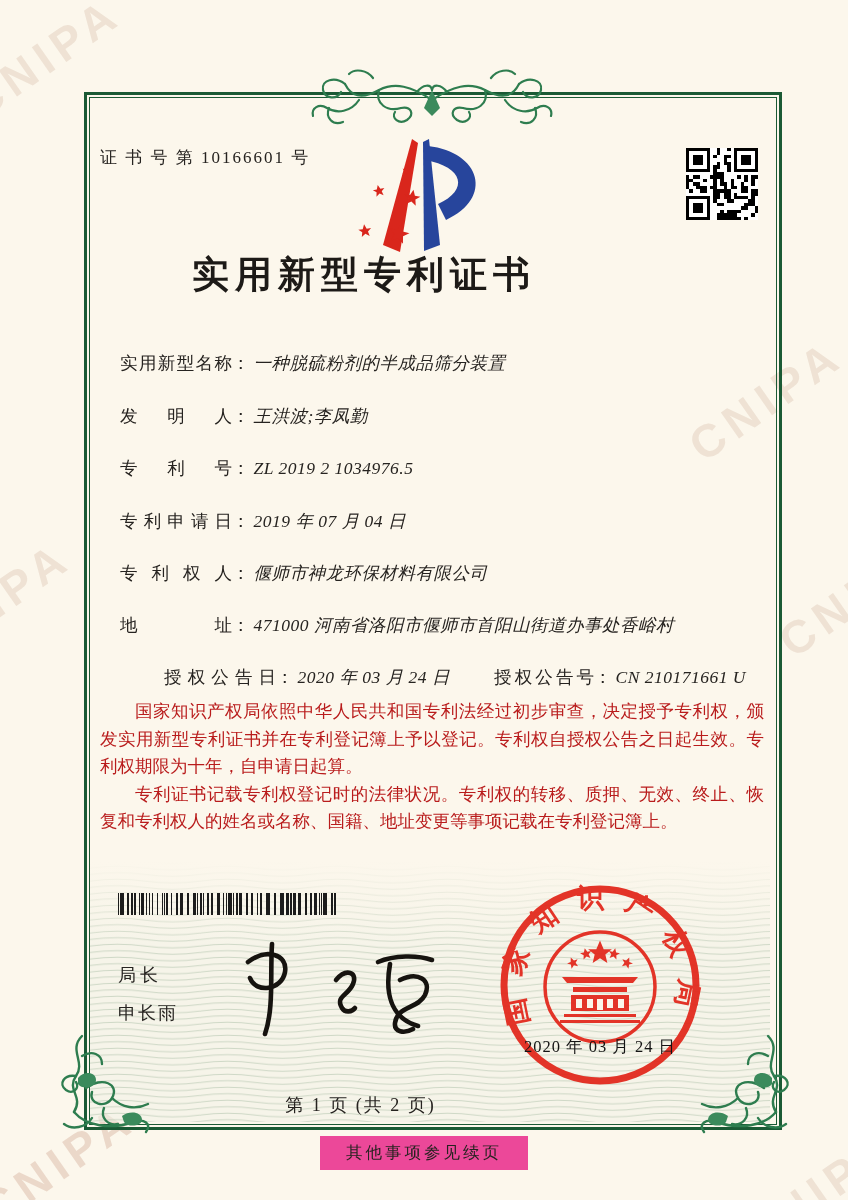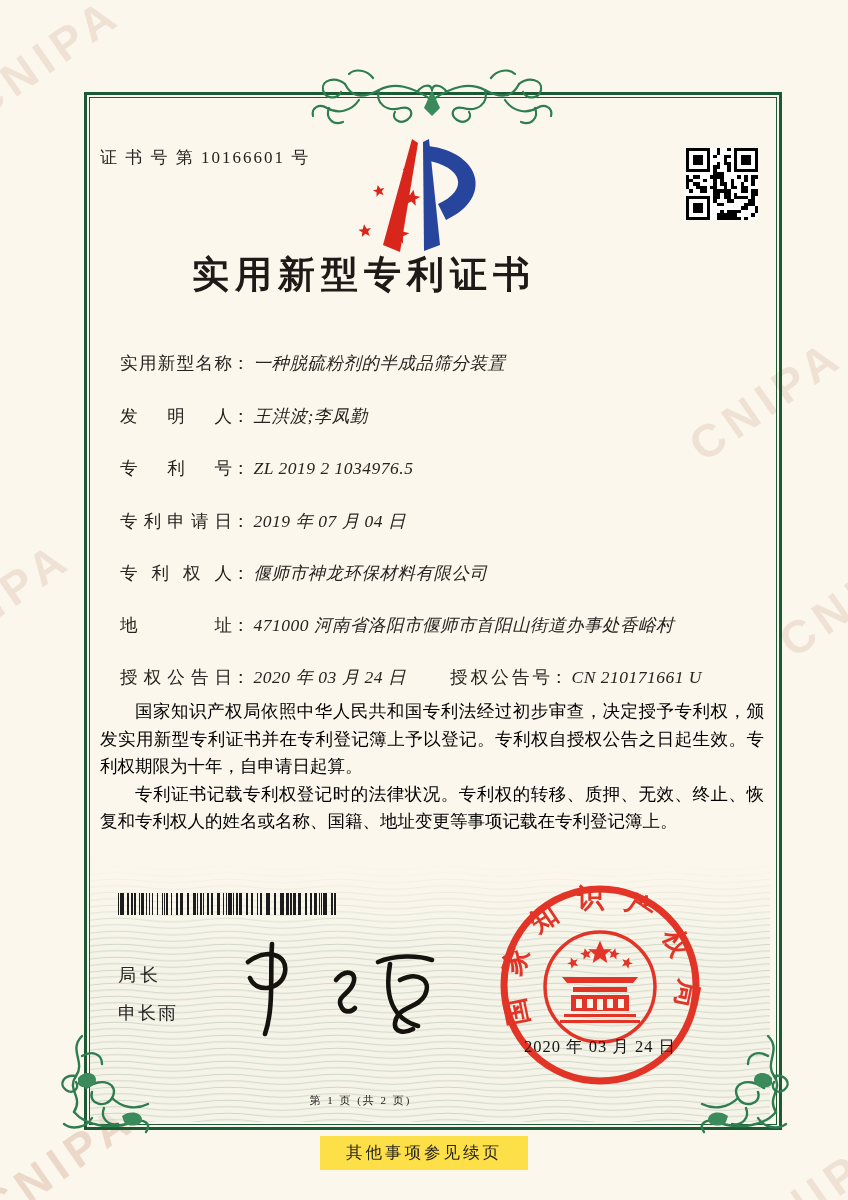--- a/index.html
+++ b/index.html
@@ -44,38 +44,38 @@
     font-size:37px;font-weight:bold;letter-spacing:6px;z-index:4;color:#1d1a17;}
   
   .frow{position:absolute;left:120px;font-size:17.5px;z-index:4;white-space:nowrap;}
   .flabel{display:inline-block;width:112px;text-align:justify;text-align-last:justify;
     vertical-align:bottom;}
   .flabel2{display:inline-block;width:100px;text-align:justify;text-align-last:justify;
     vertical-align:bottom;}
   .fcolon{display:inline-block;margin-right:4px;}
   .fvalue{letter-spacing:0.5px;font-style:italic;}
   .fr1{top:351px;} .fr2{top:404px;} .fr3{top:456px;} .fr4{top:509px;}
-  .fr5{top:561px;} .fr6{top:613px;} .fr7{top:665px;}
+  .fr5{top:561px;} .fr6{top:613px;} .fr7{top:665px;margin-left:44px;}
   .fpair2{position:absolute;left:330px;top:0;}
   
   .body-text{position:absolute;left:100px;top:698px;width:664px;z-index:4;
-    font-size:17.5px;line-height:27.5px;text-align:justify;color:#000000;}
+    font-size:17.5px;line-height:27.5px;text-align:justify;color:#b91c1c;}
   .body-text p{margin:0;text-indent:2em;}
   
   .barcode{position:absolute;left:118px;top:893px;z-index:4;}
   .sig-title{position:absolute;left:118px;top:963px;font-size:18px;letter-spacing:4px;z-index:4;}
   .sig-name{position:absolute;left:118px;top:1001px;font-size:18px;letter-spacing:2px;z-index:4;}
   .sig-script{position:absolute;left:232px;top:928px;z-index:4;}
   .seal{position:absolute;left:495px;top:880px;z-index:4;}
   .seal-date{position:absolute;left:500px;top:1036px;width:200px;text-align:center;
     font-size:16.5px;letter-spacing:1px;color:#141414;z-index:5;}
   .page-info{position:absolute;left:84px;top:1093px;width:553px;text-align:center;
-    font-size:11px;letter-spacing:2px;z-index:4;}
+    font-size:18px;letter-spacing:2px;z-index:4;}
   .cont-note{position:absolute;left:0;top:1136px;width:848px;text-align:center;z-index:4;}
-  .cont-note span{display:inline-block;background:#fde047;padding:6px 26px;
+  .cont-note span{display:inline-block;background:#ec4899;padding:6px 26px;
     font-size:16.5px;letter-spacing:3px;}
 </style>
 </head>
 <body>
 
 <div class="page">
 
   <span class="wm wm-1">CNIPA</span>
   <span class="wm wm-2">CNIPA</span>
   <span class="wm wm-3">CNIPA</span>

